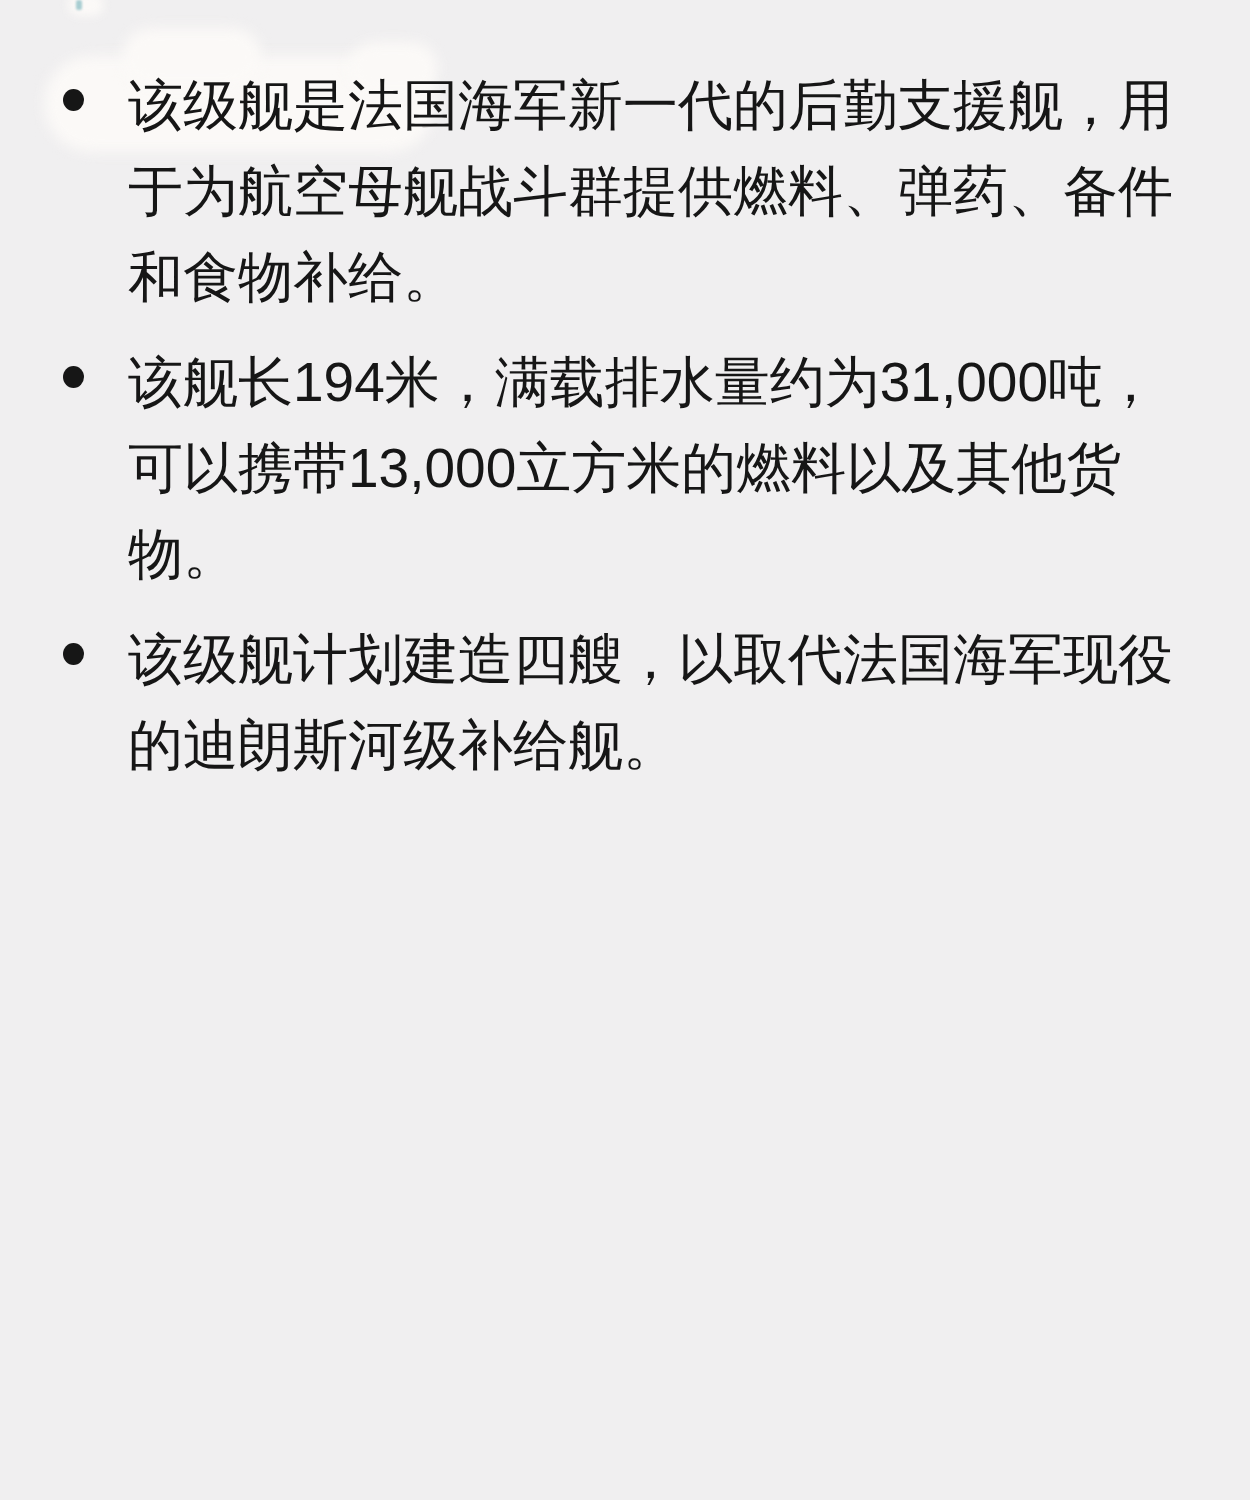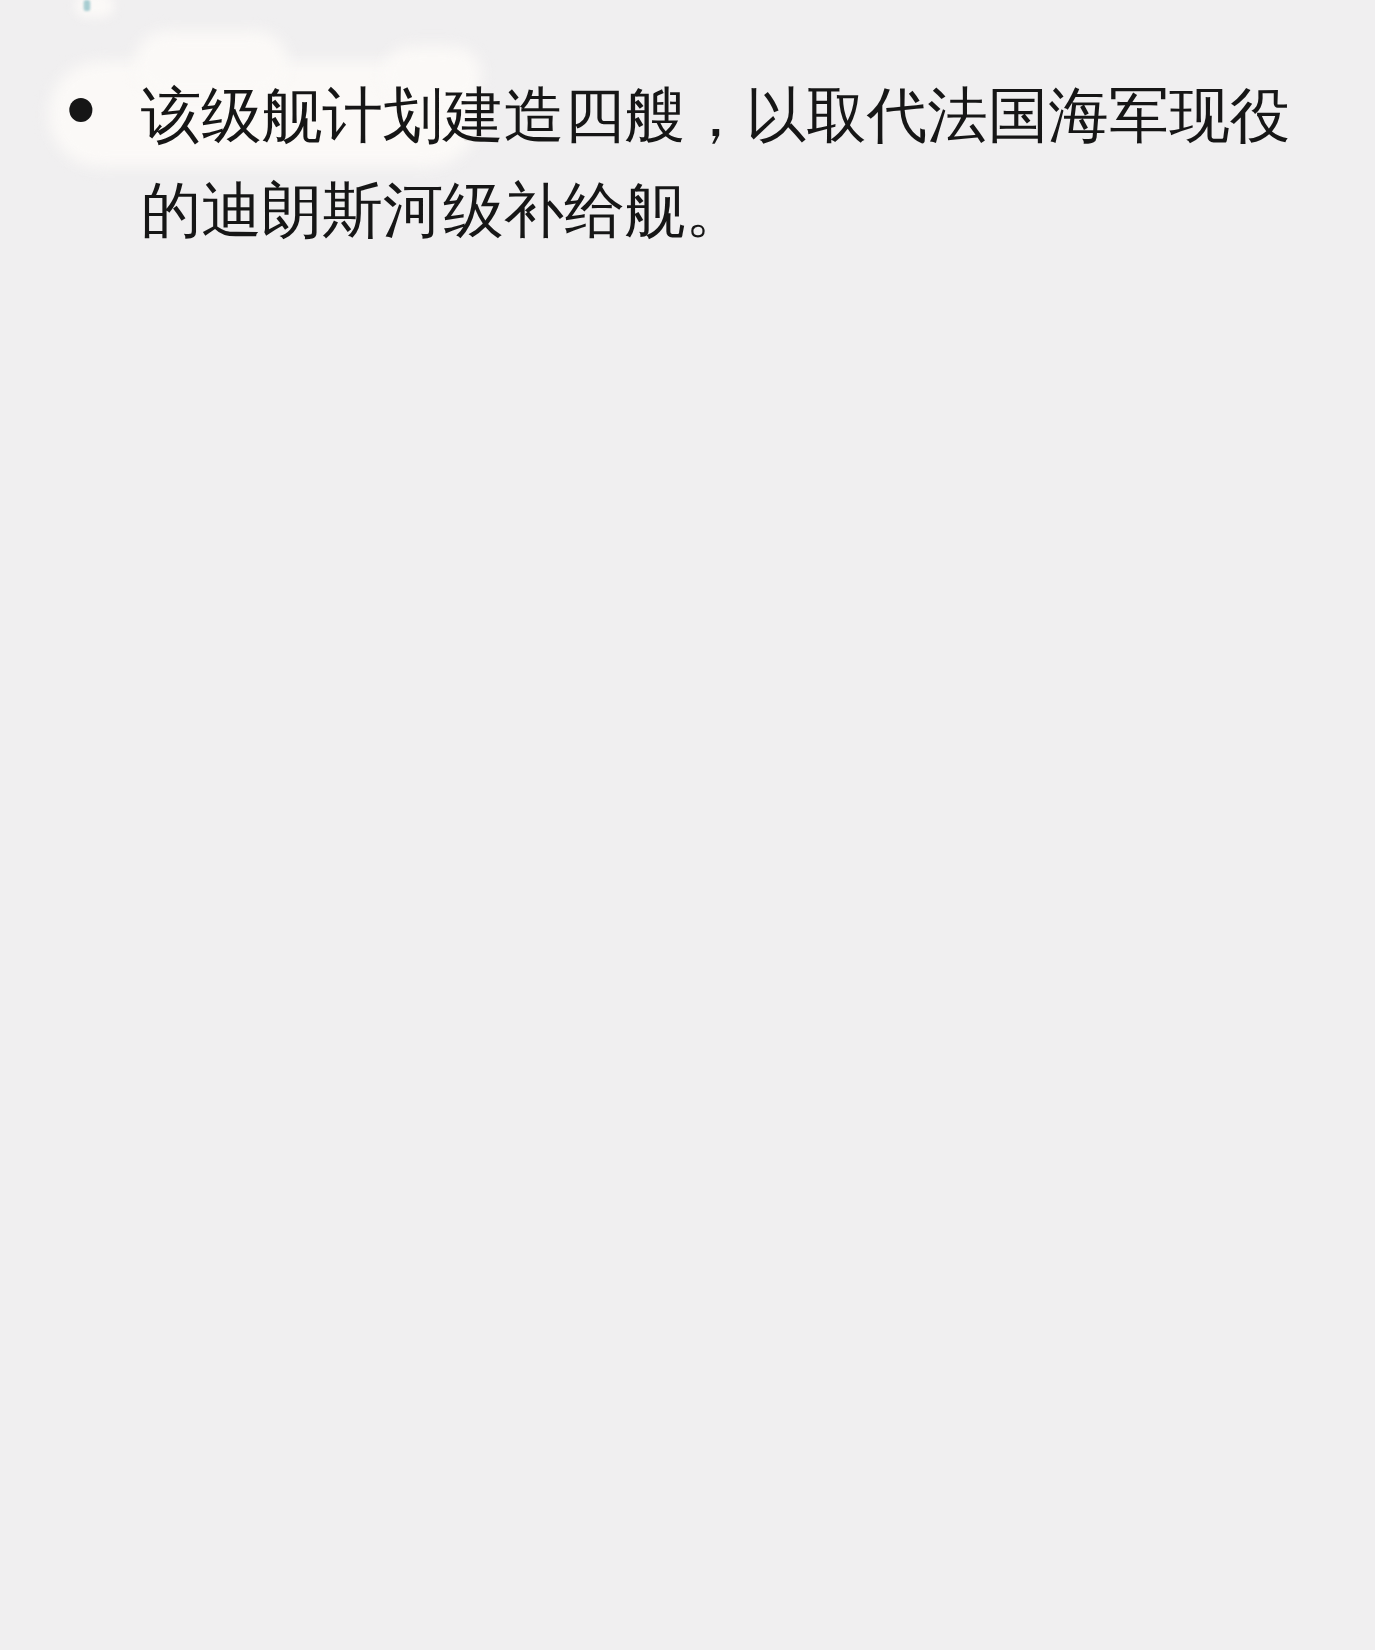--- a/index.html
+++ b/index.html
@@ -77,18 +77,26 @@
   <div class="artifact blob blob-top"></div>
   <div class="artifact teal-dash"></div>
   <div class="artifact smudge"></div>
 
   <div class="content">
 
 
     <ul class="bullets">
       <li>
         <span class="bullet-dot"></span>
+        <span>该级舰是法国海军新一代的后勤支援舰，用于为航空母舰战斗群提供燃料、弹药、备件和食物补给。</span>
+      </li>
+      <li>
+        <span class="bullet-dot"></span>
+        <span>该舰长194米，满载排水量约为31,000吨，可以携带13,000立方米的燃料以及其他货物。</span>
+      </li>
+      <li>
+        <span class="bullet-dot"></span>
         <span>该级舰计划建造四艘，以取代法国海军现役的迪朗斯河级补给舰。</span>
       </li>
     </ul>
 
   </div>
 </div>
 
 </body></html>

